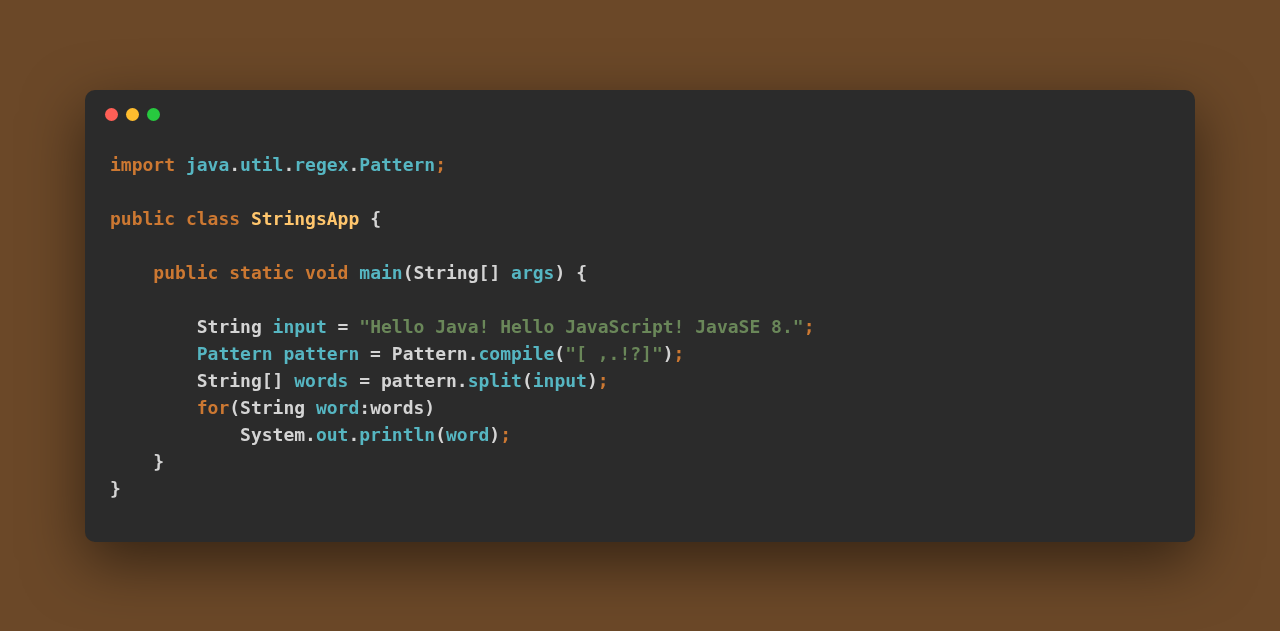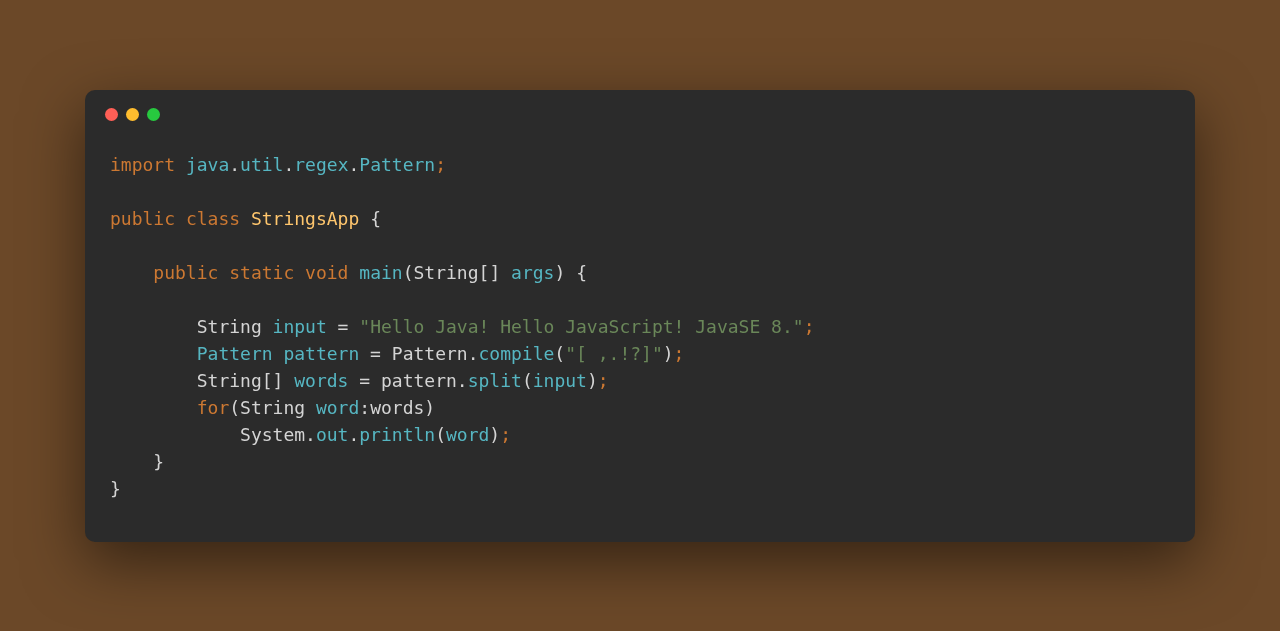--- a/index.html
+++ b/index.html
@@ -15,20 +15,21 @@
       align-items: center;
       justify-content: center;
       font-family: 'Menlo', 'Monaco', 'Consolas', monospace;
     }
     .terminal {
       background: #2b2b2b;
       width: 1110px;
       border-radius: 10px;
       box-shadow: 0 20px 60px rgba(0,0,0,0.5);
       overflow: hidden;
+      font-weight: bold;
     }
     .titlebar {
       padding: 18px 20px 10px 20px;
       display: flex;
       gap: 8px;
       align-items: center;
     }
     .dot {
       width: 13px;
       height: 13px;

